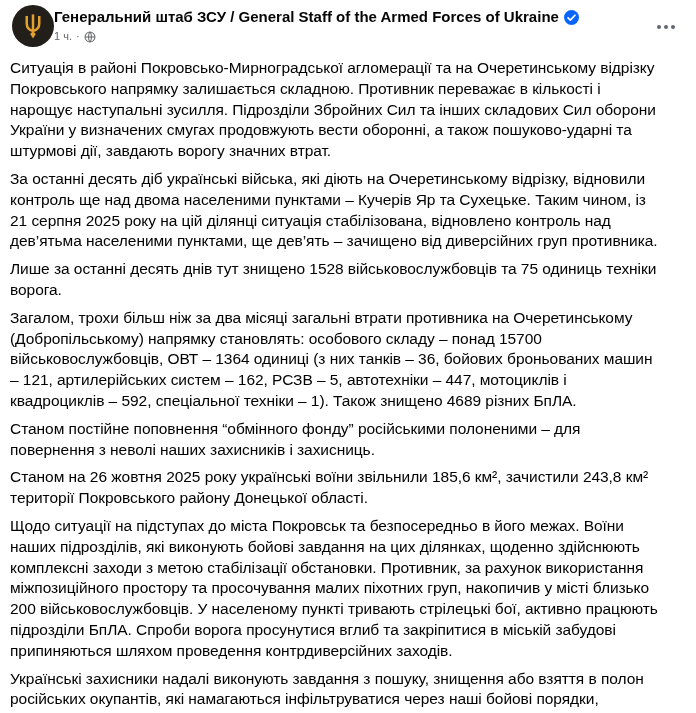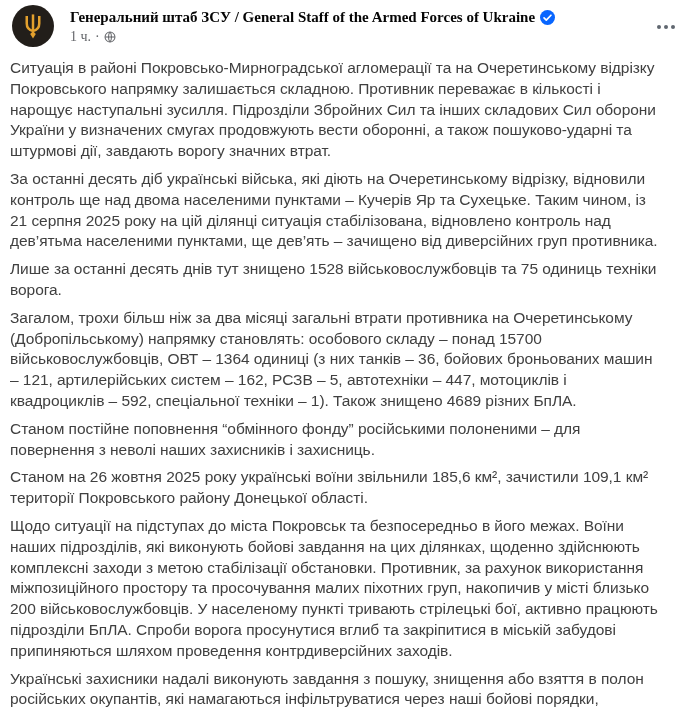--- a/index.html
+++ b/index.html
@@ -27,44 +27,43 @@
     height: 42px;
     border-radius: 50%;
     background: #221e1a;
     flex: 0 0 auto;
     display: flex;
     align-items: center;
     justify-content: center;
     cursor: pointer;
   }
   .header-info {
-    margin-left: 16px;
+    margin-left: 0;
     padding-top: 2px;
     min-width: 0;
-    font-family: Liberation Serif, serif;
   }
   .name-row {
     display: flex;
     align-items: center;
     gap: 5px;
   }
   .page-name {
     font-weight: 700;
     font-size: 15px;
     line-height: 20px;
     color: #050505;
     white-space: nowrap;
     cursor: pointer;
   }
   .verified-badge { display: inline-flex; flex: 0 0 auto; margin-top: 1px; }
   .meta-row {
     display: flex;
     align-items: center;
     gap: 4px;
-    font-size: 14px;
+    font-size: 11px;
     line-height: 17px;
     color: #65676b;
     margin-top: 1px;
   }
   .meta-row .timestamp { cursor: pointer; }
   .meta-sep { color: #65676b; }
   .globe { display: inline-flex; margin-top: 1px; }
 
   .more-button {
     position: absolute;
@@ -90,21 +89,21 @@
   }
 
   
   .body {
     padding: 6px 34px 0 10px;
   }
   .body p {
     margin: 0 0 7px 0;
     font-size: 15.5px;
     line-height: 20.8px;
-    color: #404040;
+    color: #000000;
     letter-spacing: -0.05px;
   }
 </style>
 </head>
 <body>
 
 <div class="post">
 
   <div class="header">
 
@@ -154,18 +153,18 @@
     </button>
 
   </div>
 
   <div class="body">
     <p>Ситуація в районі Покровсько-Мирноградської агломерації та на Очеретинському відрізку Покровського напрямку залишається складною. Противник переважає в кількості і нарощує наступальні зусилля. Підрозділи Збройних Сил та інших складових Сил оборони України у визначених смугах продовжують вести оборонні, а також пошуково-ударні та штурмові дії, завдають ворогу значних втрат.</p>
     <p>За останні десять діб українські війська, які діють на Очеретинському відрізку, відновили контроль ще над двома населеними пунктами – Кучерів Яр та Сухецьке. Таким чином, із 21 серпня 2025 року на цій ділянці ситуація стабілізована, відновлено контроль над дев’ятьма населеними пунктами, ще дев’ять – зачищено від диверсійних груп противника.</p>
     <p>Лише за останні десять днів тут знищено 1528 військовослужбовців та 75 одиниць техніки ворога.</p>
     <p>Загалом, трохи більш ніж за два місяці загальні втрати противника на Очеретинському (Добропільському) напрямку становлять: особового складу – понад 15700 військовослужбовців, ОВТ – 1364 одиниці (з них танків – 36, бойових броньованих машин – 121, артилерійських систем – 162, РСЗВ – 5, автотехніки – 447, мотоциклів і квадроциклів – 592, спеціальної техніки – 1). Також знищено 4689 різних БпЛА.</p>
     <p>Станом постійне поповнення “обмінного фонду” російськими полоненими – для повернення з неволі наших захисників і захисниць.</p>
-    <p>Станом на 26 жовтня 2025 року українські воїни звільнили 185,6 км², зачистили 109,1 км² території Покровського району Донецької області.</p>
+    <p>Станом на 26 жовтня 2025 року українські воїни звільнили 185,6 км², зачистили 243,8 км² території Покровського району Донецької області.</p>
     <p>Щодо ситуації на підступах до міста Покровськ та безпосередньо в його межах. Воїни наших підрозділів, які виконують бойові завдання на цих ділянках, щоденно здійснюють комплексні заходи з метою стабілізації обстановки. Противник, за рахунок використання міжпозиційного простору та просочування малих піхотних груп, накопичив у місті близько 200 військовослужбовців. У населеному пункті тривають стрілецькі бої, активно працюють підрозділи БпЛА. Спроби ворога просунутися вглиб та закріпитися в міській забудові припиняються шляхом проведення контрдиверсійних заходів.</p>
     <p>Українські захисники надалі виконують завдання з пошуку, знищення або взяття в полон російських окупантів, які намагаються інфільтруватися через наші бойові порядки, використовуючи чисельну перевагу.</p>
   </div>
 
 </div>
 
 </body></html>

